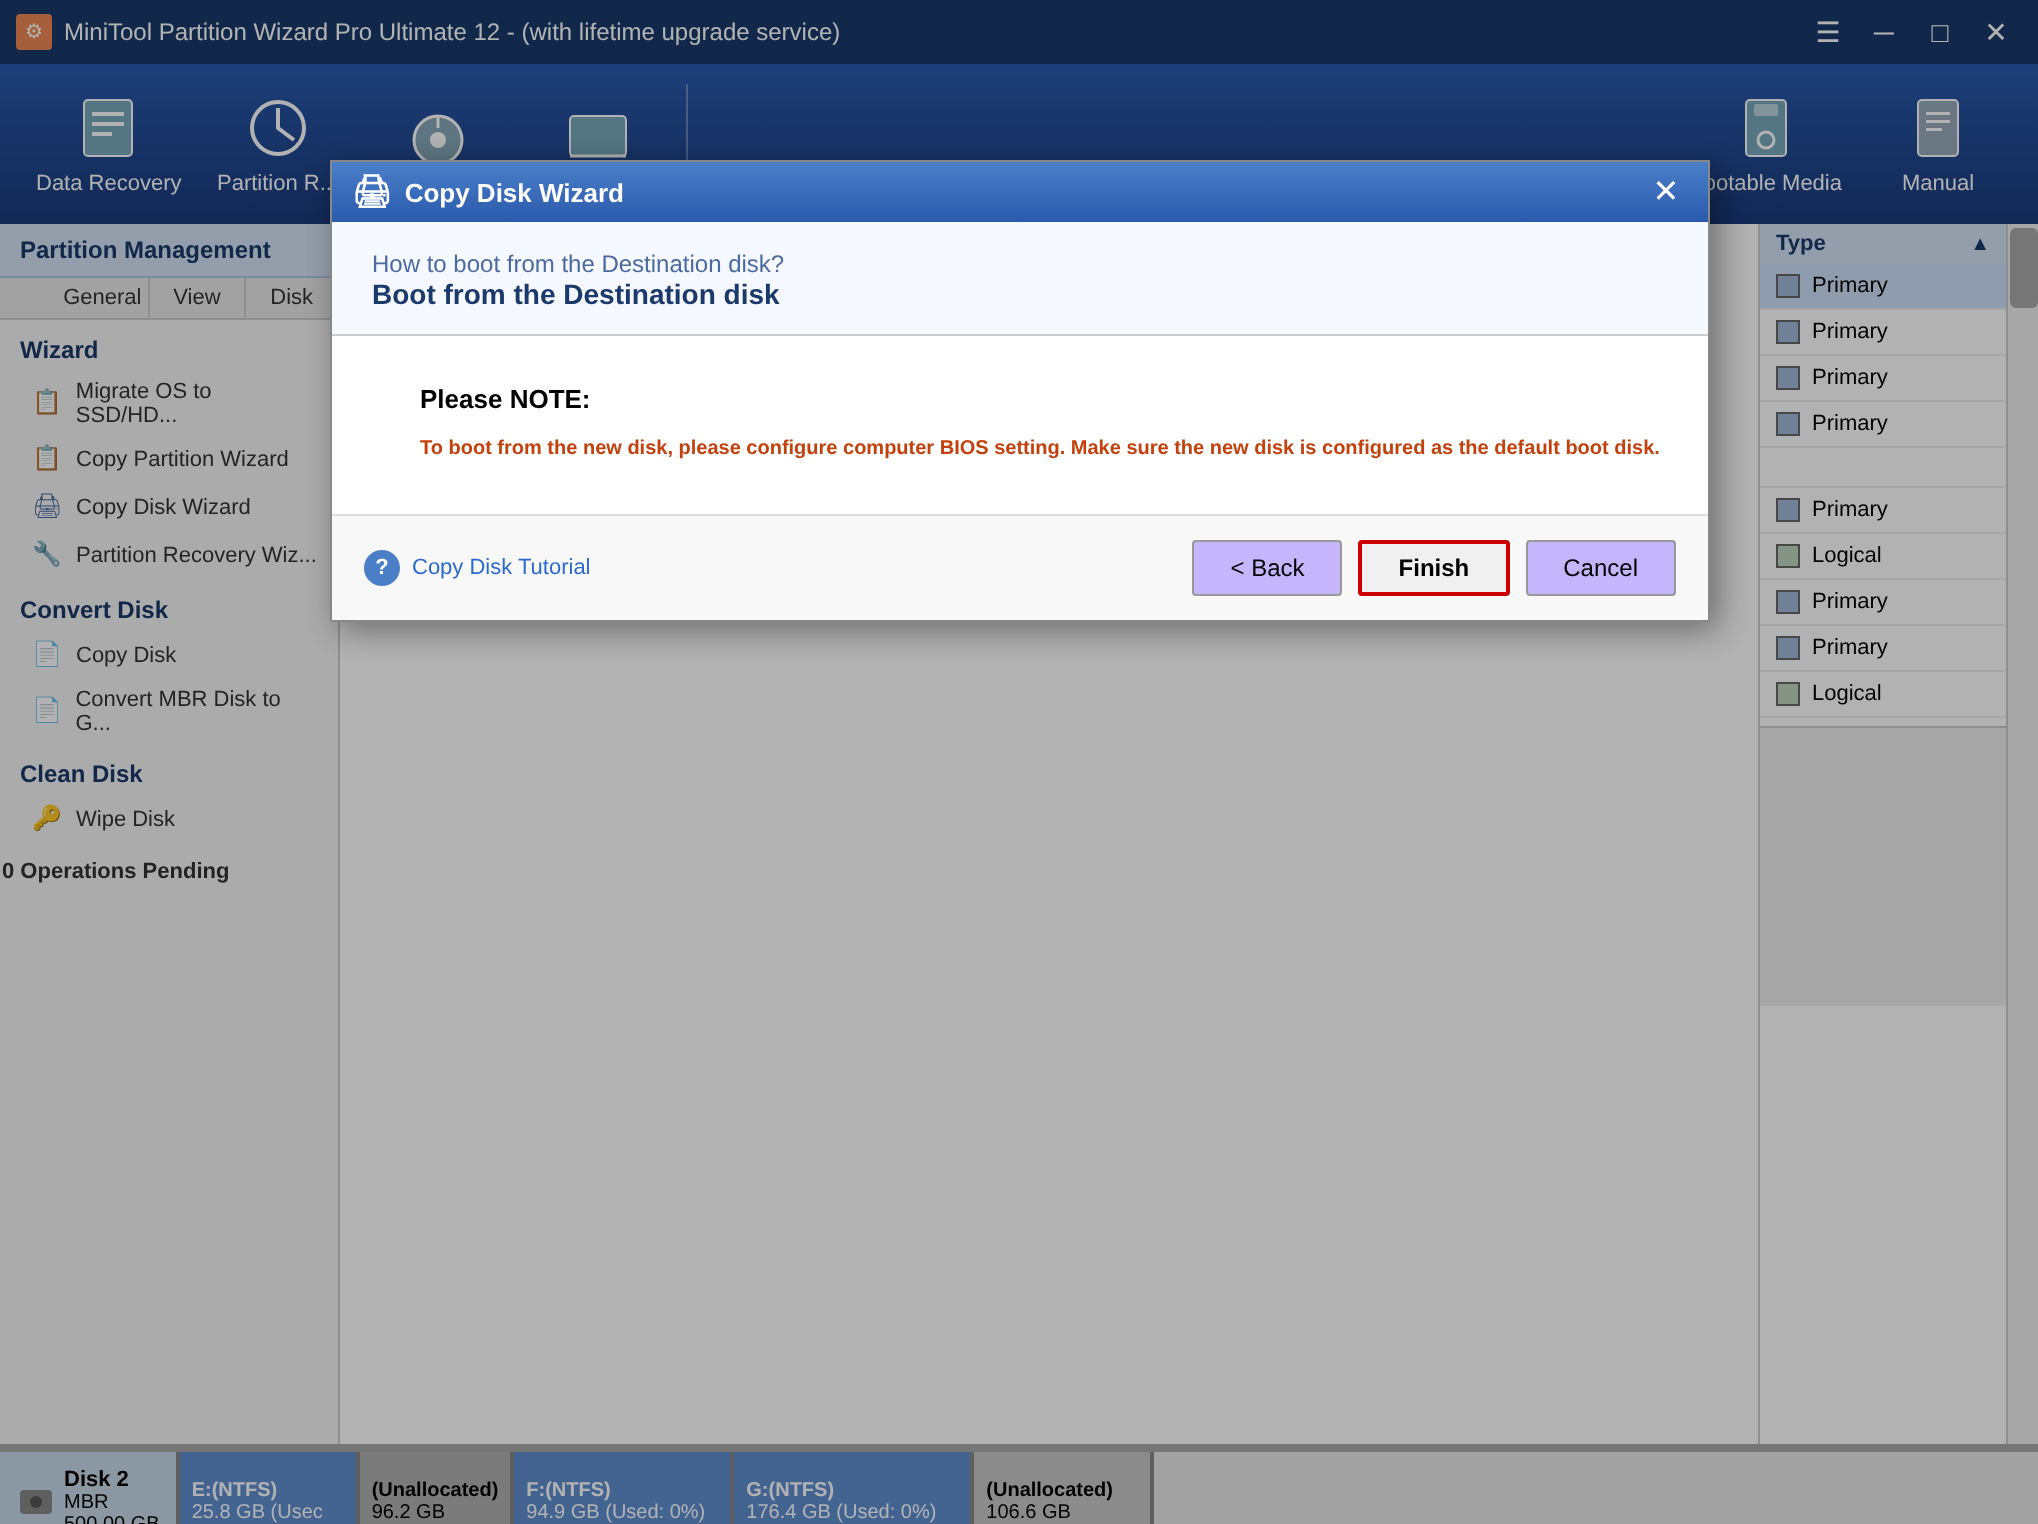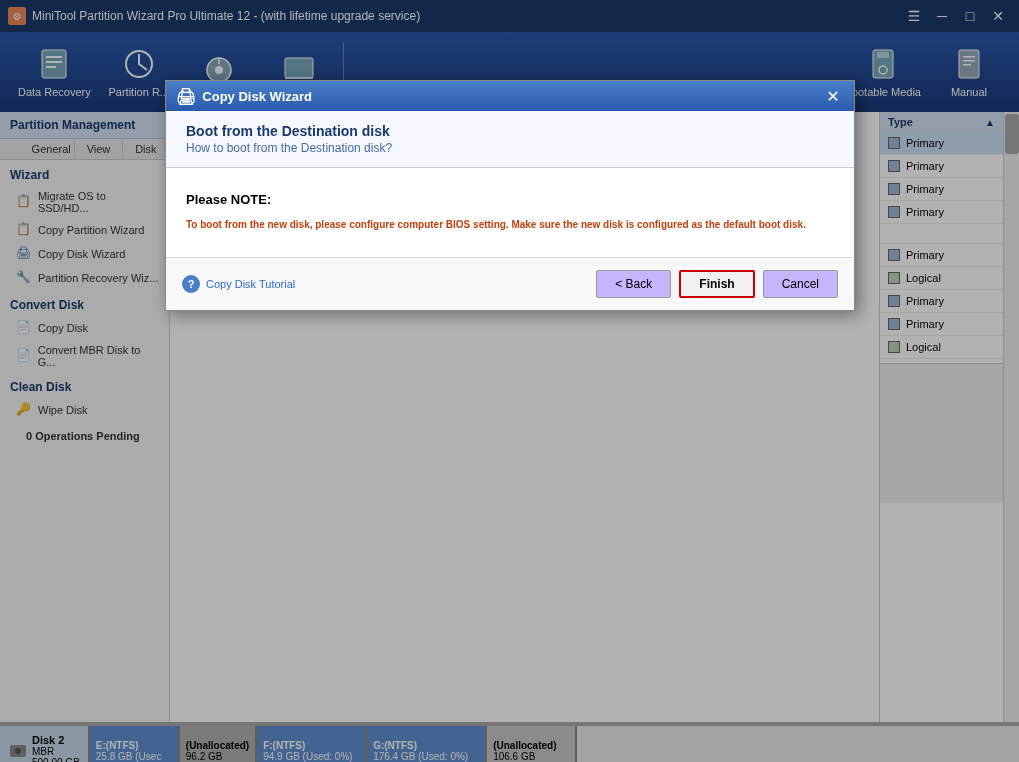--- a/index.html
+++ b/index.html
@@ -52,21 +52,21 @@
     }
     .sidebar-tab:last-child { border-right: none; }
     .sidebar-group-title {
       font-weight: bold; color: #1a3a6b; padding: 8px 10px 4px 10px; font-size: 12px;
     }
     .sidebar-item {
       display: flex; align-items: center; gap: 6px;
       padding: 4px 10px 4px 16px; cursor: pointer; font-size: 11px; color: #333;
     }
     .sidebar-item-icon { width: 16px; height: 16px; font-size: 12px; color: #4a6aa0; }
-    .sidebar-status { padding: 8px 26px; font-weight: bold; font-size: 11px; color: #333; }
+    .sidebar-status { padding: 8px 1px; font-weight: bold; font-size: 11px; color: #333; }
 
     
     #content {
       flex: 1; background: white; position: relative; overflow: hidden;
     }
 
     
     #right-panel {
       width: 140px; background: white; border-left: 1px solid #ccc;
       overflow: hidden; display: flex; flex-direction: column;
@@ -132,21 +132,21 @@
     }
 
     #dialog-header {
       background: #f5f8ff; border-bottom: 1px solid #ccc;
       padding: 12px 20px;
     }
     #dialog-header-title { font-size: 14px; font-weight: bold; color: #1a3a6b; }
     #dialog-header-sub { font-size: 12px; color: #4a6aa0; margin-top: 2px; }
 
     #dialog-body {
-      padding: 24px 20px; flex: 1;
+      padding: 24px 20px; flex: 1; margin-left: 24px;
     }
     #dialog-note-title { font-weight: bold; margin-bottom: 10px; font-size: 13px; }
     #dialog-note-text { font-size: 10px; line-height: 1.6; color: #c2410c; font-weight: bold; }
 
     #dialog-footer {
       display: flex; align-items: center; justify-content: space-between;
       padding: 12px 16px; border-top: 1px solid #ddd; background: #f8f8f8;
     }
     #dialog-help { display: flex; align-items: center; gap: 6px; font-size: 11px; color: #2a6ad0; cursor: pointer; }
     #dialog-footer-btns { display: flex; gap: 8px; }
@@ -388,22 +388,22 @@
 
 <div id="dialog">
   <div id="dialog-titlebar">
     <div id="dialog-titlebar-left">
       <span style="font-size:16px;">🖨</span>
       <span>Copy Disk Wizard</span>
     </div>
     <button class="dialog-close-btn">✕</button>
   </div>
   <div id="dialog-header">
+    <div id="dialog-header-sub">How to boot from the Destination disk?</div>
     <div id="dialog-header-title">Boot from the Destination disk</div>
-    <div id="dialog-header-sub">How to boot from the Destination disk?</div>
   </div>
   <div id="dialog-body">
     <div id="dialog-note-title">Please NOTE:</div>
     <div id="dialog-note-text">To boot from the new disk, please configure computer BIOS setting. Make sure the new disk is configured as the default boot disk.</div>
   </div>
   <div id="dialog-footer">
     <div id="dialog-help">
       <span style="width:18px;height:18px;border-radius:50%;background:#4a7fc8;color:white;display:inline-flex;align-items:center;justify-content:center;font-weight:bold;font-size:11px;">?</span>
       <span>Copy Disk Tutorial</span>
     </div>

